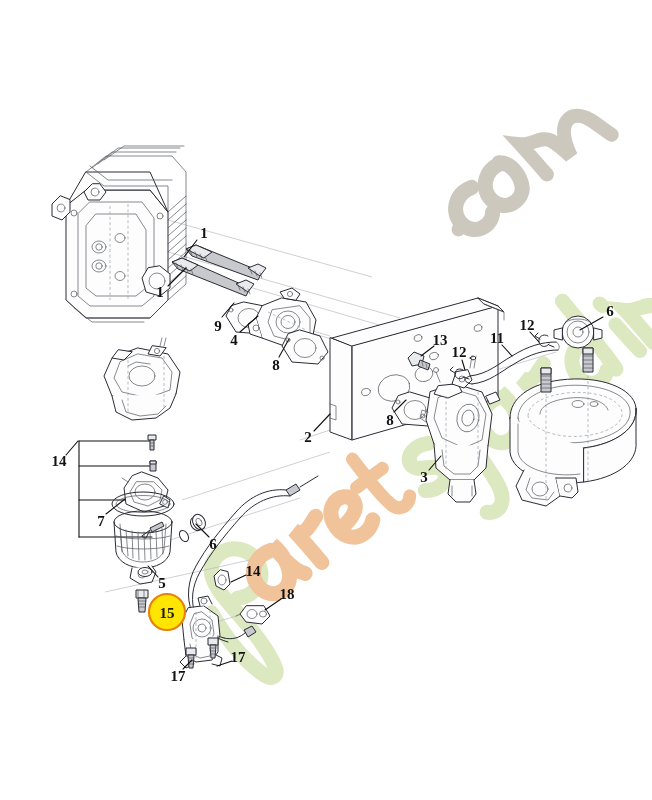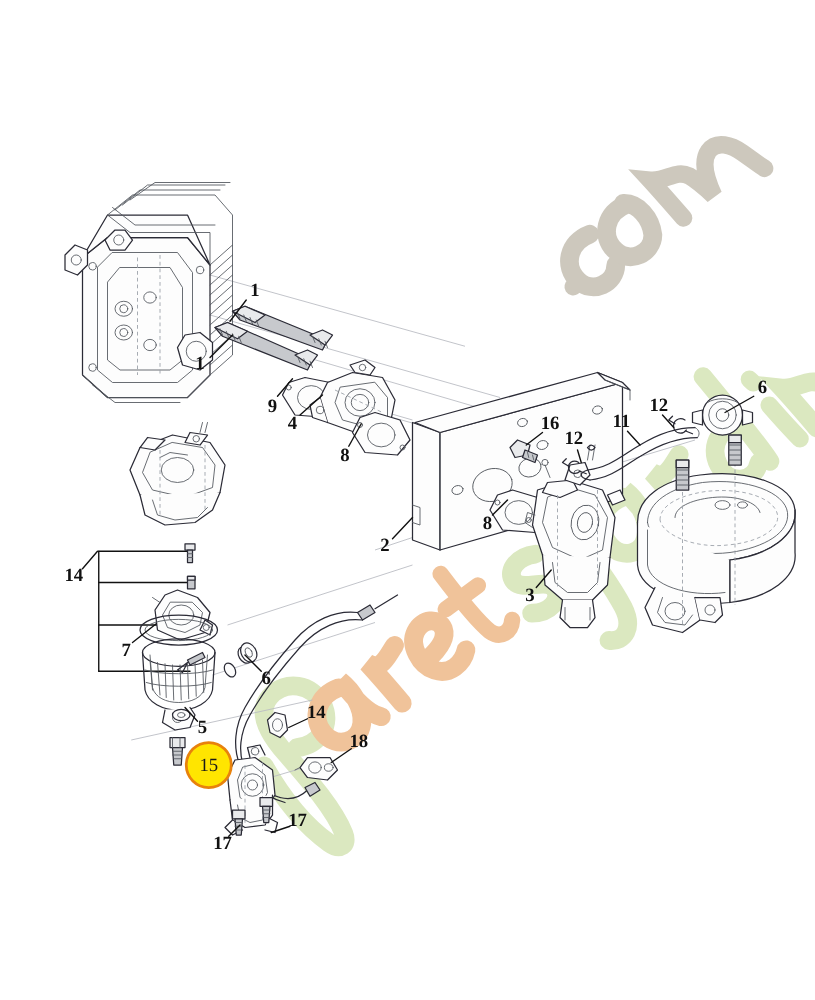--- a/index.html
+++ b/index.html
@@ -20,21 +20,21 @@
     font-size:15px;
     line-height:1;
     white-space:nowrap;
     transform:translate(-50%,-50%);
     user-select:none;
   }
   .hl-num{
     position:absolute;
     transform:translate(-50%,-50%);
     font-family:"Liberation Serif", serif;
-    font-weight:400;
+    font-weight:700;
     font-size:15px;
     color:#1a1a1a;
     white-space:nowrap;
     user-select:none;
   }
 </style>
 </head>
 <body>
 
 <div id="stage">
@@ -537,21 +537,21 @@
 
   </svg>
 
   <div id="labels">
       <div class="lbl" style="left: 204px; top: 233px;">1</div>
       <div class="lbl" style="left: 160px; top: 292px;">1</div>
       <div class="lbl" style="left: 218px; top: 326px;">9</div>
       <div class="lbl" style="left: 234px; top: 340px;">4</div>
       <div class="lbl" style="left: 276px; top: 365px;">8</div>
       <div class="lbl" style="left: 308px; top: 437px;">2</div>
-      <div class="lbl" style="left: 440px; top: 340px;">16</div>
+      <div class="lbl" style="left: 440px; top: 340px;">13</div>
       <div class="lbl" style="left: 459px; top: 352px;">12</div>
       <div class="lbl" style="left: 497px; top: 338px;">11</div>
       <div class="lbl" style="left: 527px; top: 325px;">12</div>
       <div class="lbl" style="left: 610px; top: 311px;">6</div>
       <div class="lbl" style="left: 390px; top: 420px;">8</div>
       <div class="lbl" style="left: 424px; top: 477px;">3</div>
       <div class="lbl" style="left: 59px; top: 461px;">14</div>
       <div class="lbl" style="left: 101px; top: 521px;">7</div>
       <div class="lbl" style="left: 213px; top: 544px;">6</div>
       <div class="lbl" style="left: 162px; top: 583px;">5</div>

